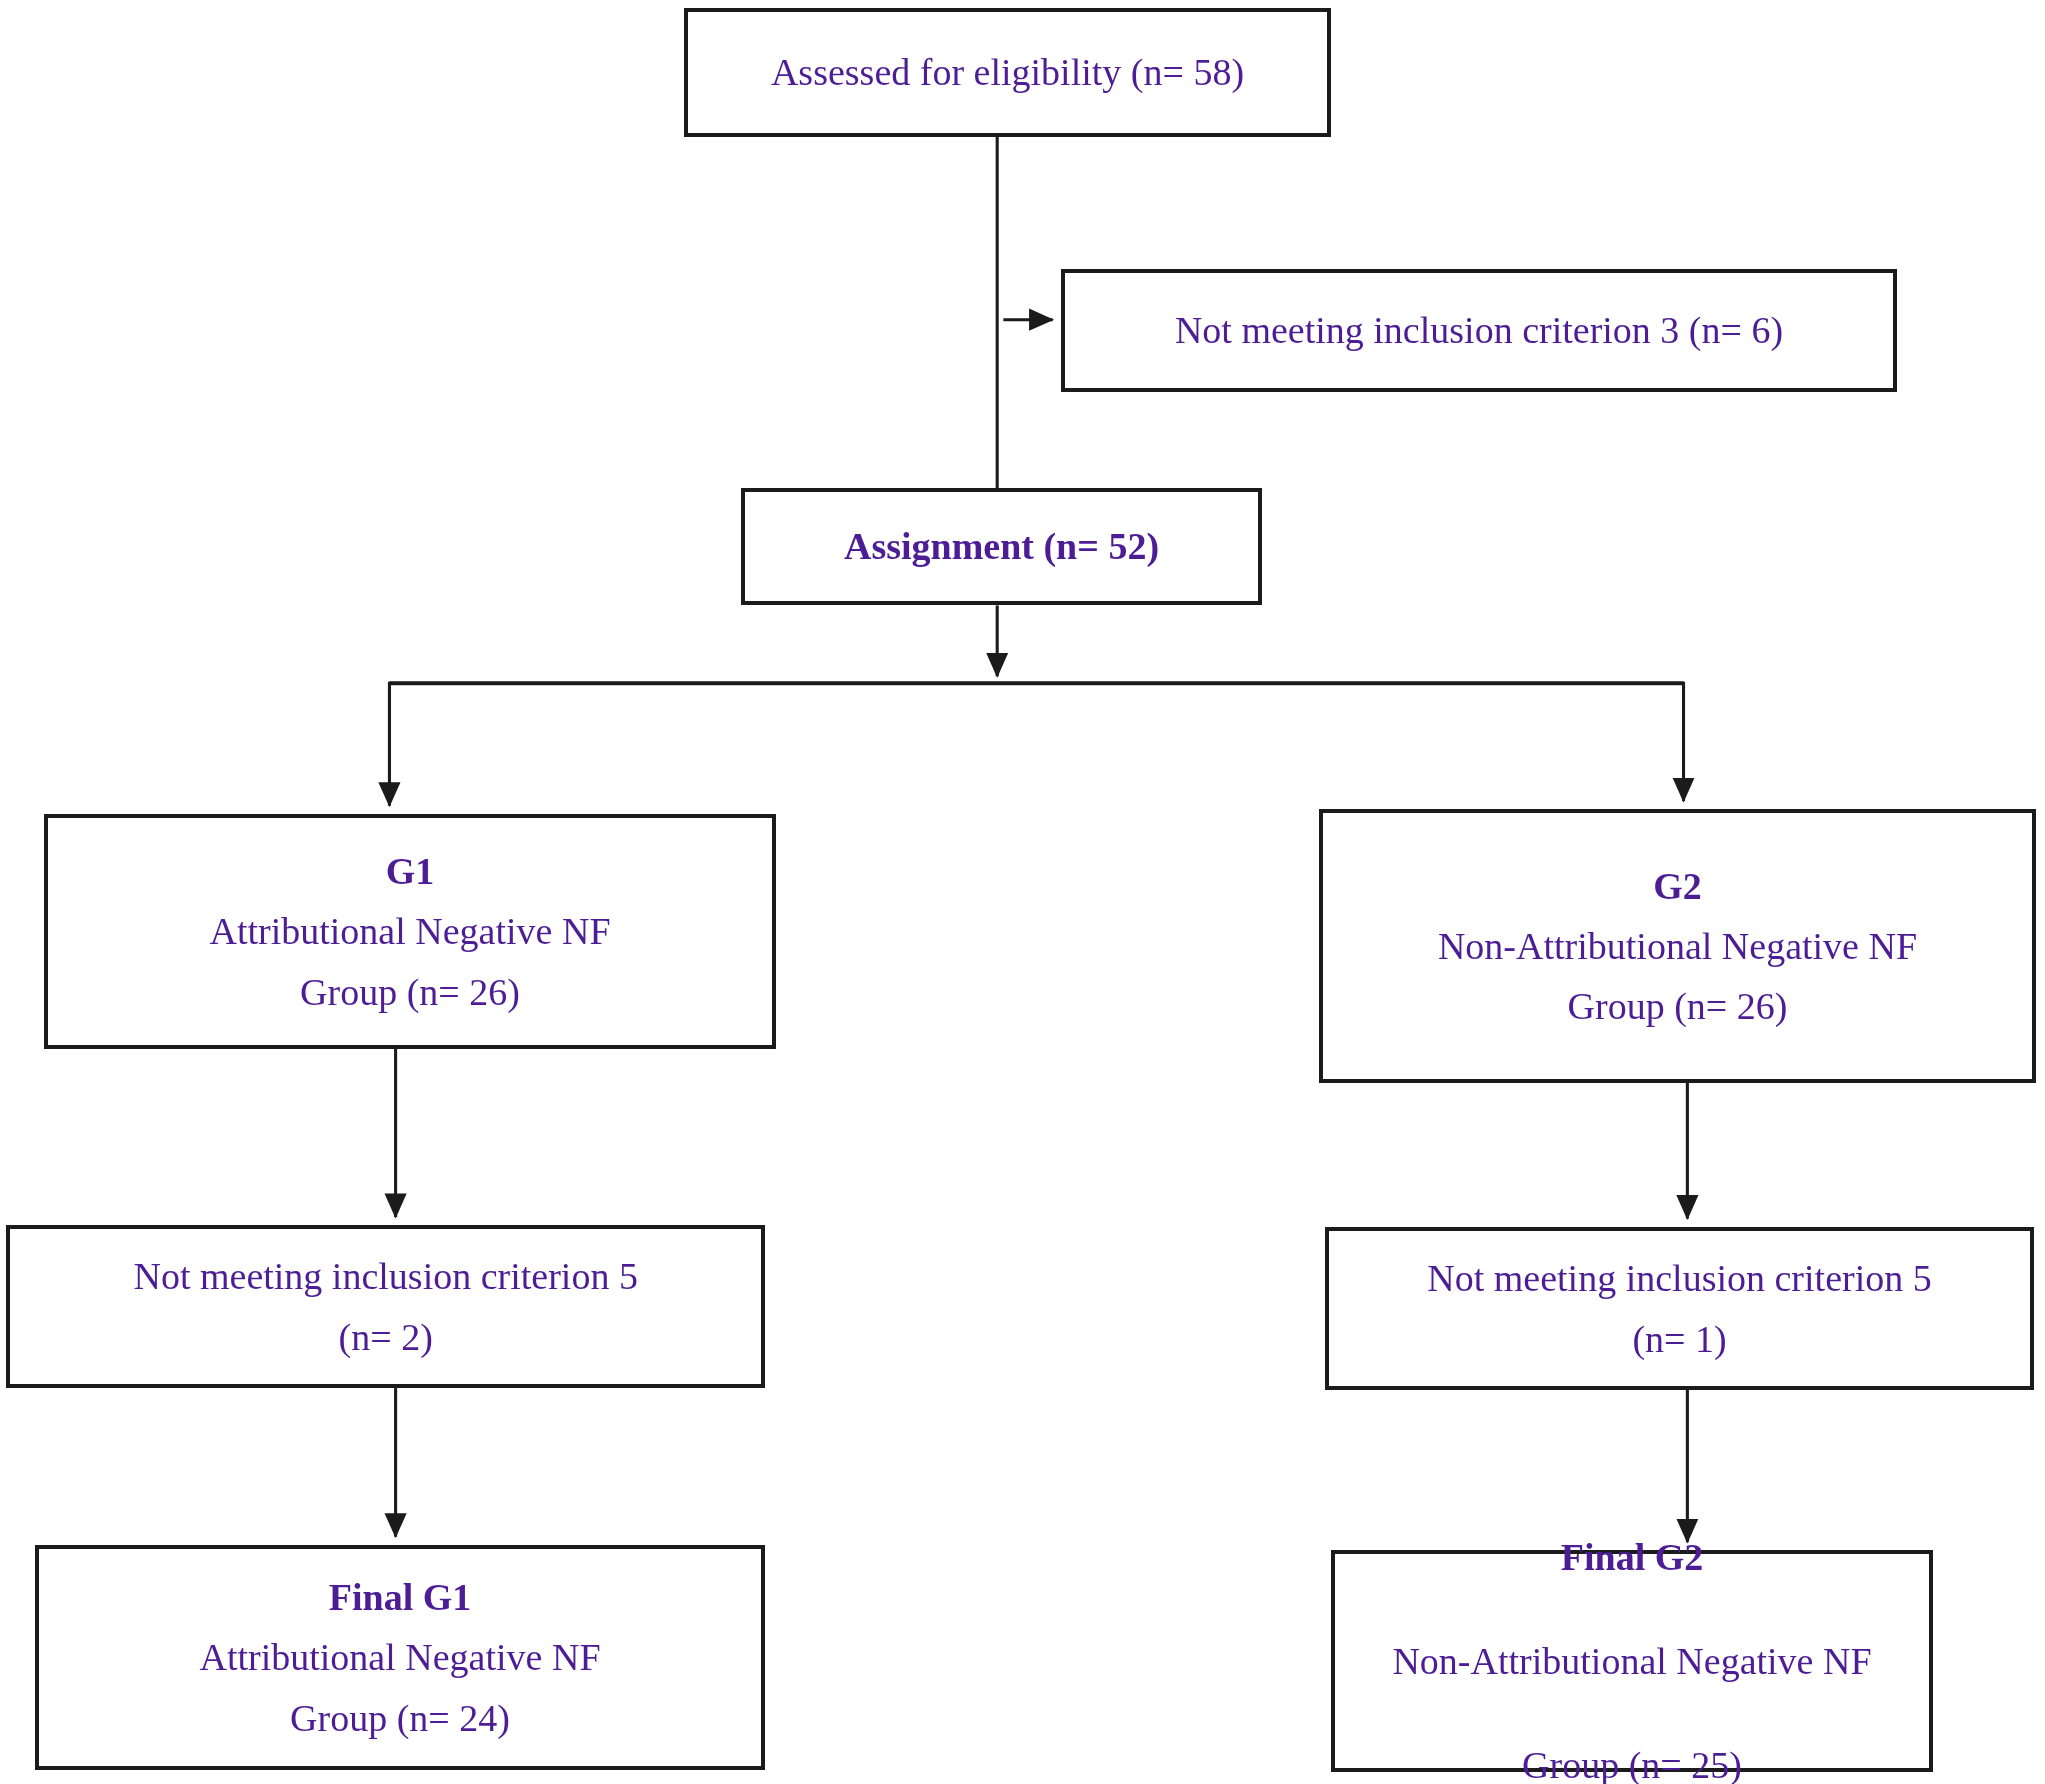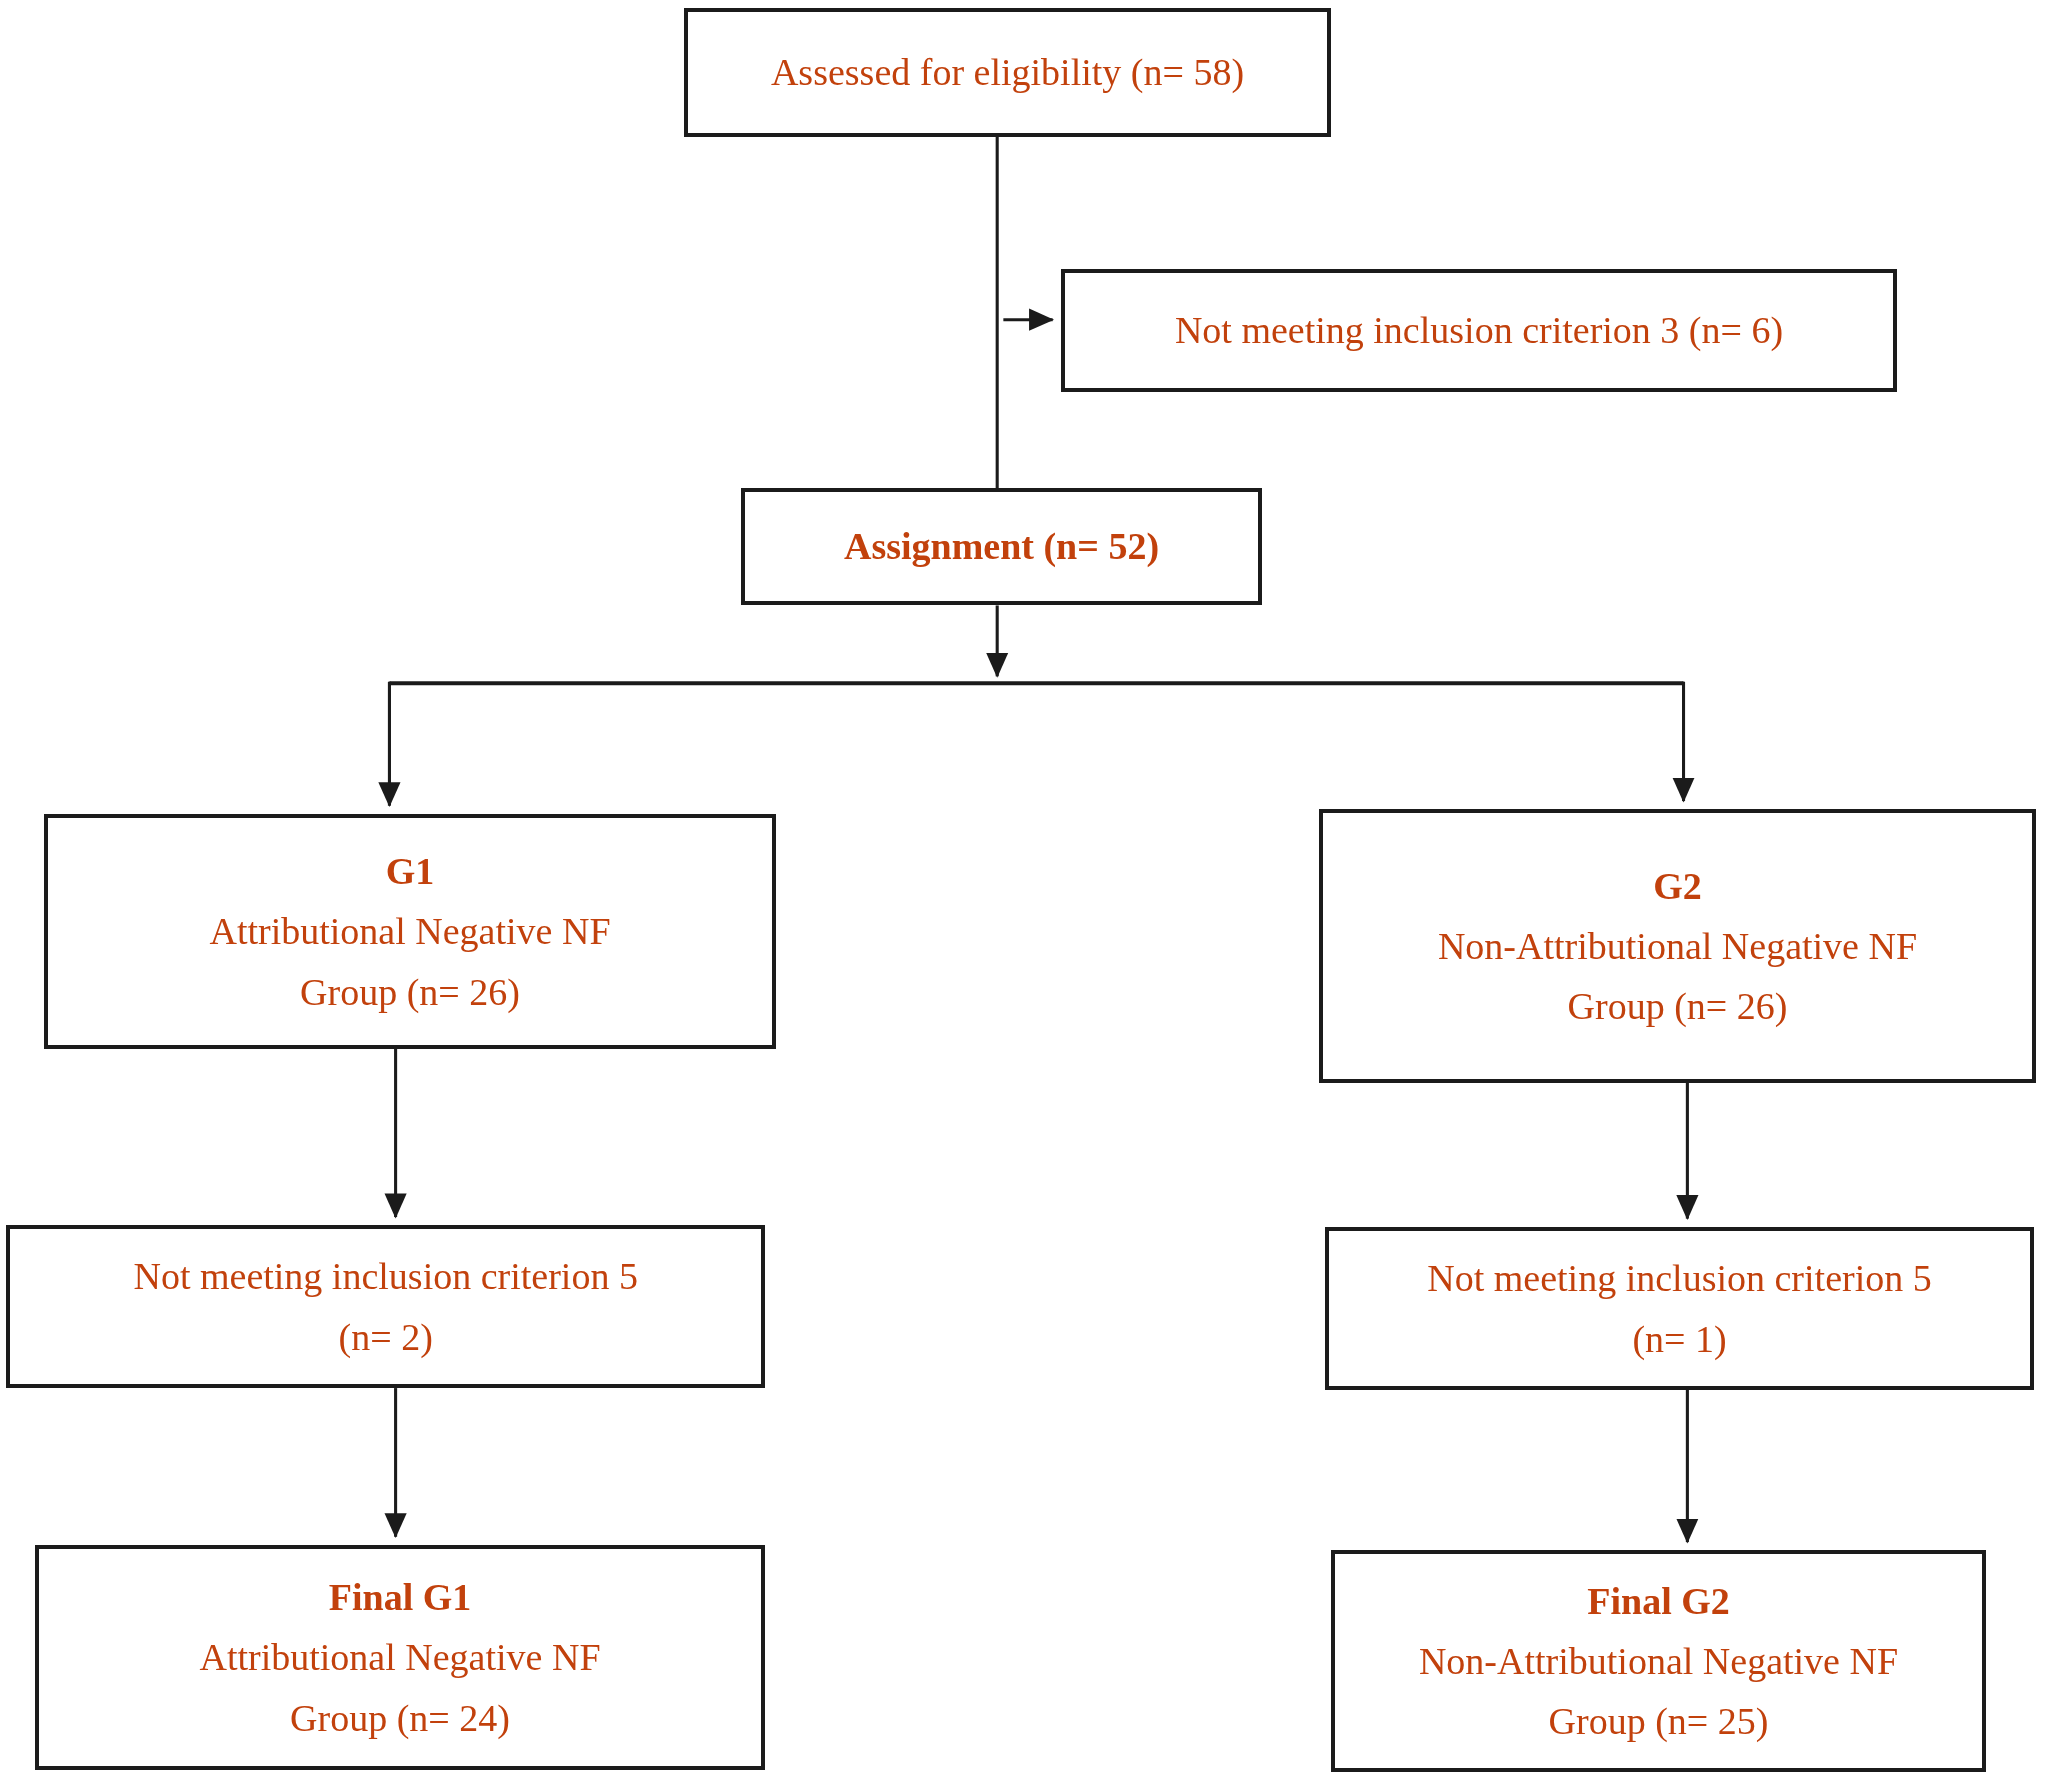--- a/index.html
+++ b/index.html
@@ -6,21 +6,21 @@
     margin: 0;
     padding: 0;
     background: #ffffff;
   }
   .canvas {
     position: relative;
     width: 2046px;
     height: 1784px;
     background: #ffffff;
     font-family: "Liberation Serif", "DejaVu Serif", serif;
-    color: #c2410c;
+    color: #4c1d95;
   }
   svg.connectors {
     position: absolute;
     left: 0;
     top: 0;
     width: 2046px;
     height: 1784px;
   }
   .node {
     position: absolute;
@@ -40,21 +40,21 @@
 
   
   .n-assessed    { left: 684px;  top: 7.7px;   width: 647px;  height: 129px; }
   .n-excl1       { left: 1061px; top: 257px;  width: 836px; height: 123px; margin-top: 12px; }
   .n-assignment  { left: 741px;  top: 488px;  width: 521px;  height: 117px; font-weight: bold; }
   .n-g1          { left: 44px;   top: 814px; width: 732px;  height: 235px; }
   .n-g2          { left: 1319px; top: 809px; width: 717px;  height: 274px; }
   .n-exclg1      { left: 6.2px;    top: 1225px; width: 759px;  height: 163px; }
   .n-exclg2      { left: 1325px; top: 1227px; width: 709px;  height: 163px; }
   .n-finalg1     { left: 35px;   top: 1545px; width: 730px;  height: 225px; }
-  .n-finalg2     { left: 1331px; top: 1550px; width: 655px;  height: 222px; }
+  .n-finalg2     { left: 1331px; top: 1550px; width: 602px;  height: 222px; gap: 44px; }
 </style>
 </head>
 <body>
 
 <div class="canvas">
 
   <svg class="connectors" viewBox="0 0 2655 2316" xmlns="http://www.w3.org/2000/svg">
     <defs>
       <marker id="arrow" viewBox="0 0 10 10" refX="8.5" refY="5" markerWidth="9" markerHeight="9" orient="auto" markerUnits="strokeWidth">
         <path d="M0,1 L9,5 L0,9 z" fill="#1b1b1b"></path>

